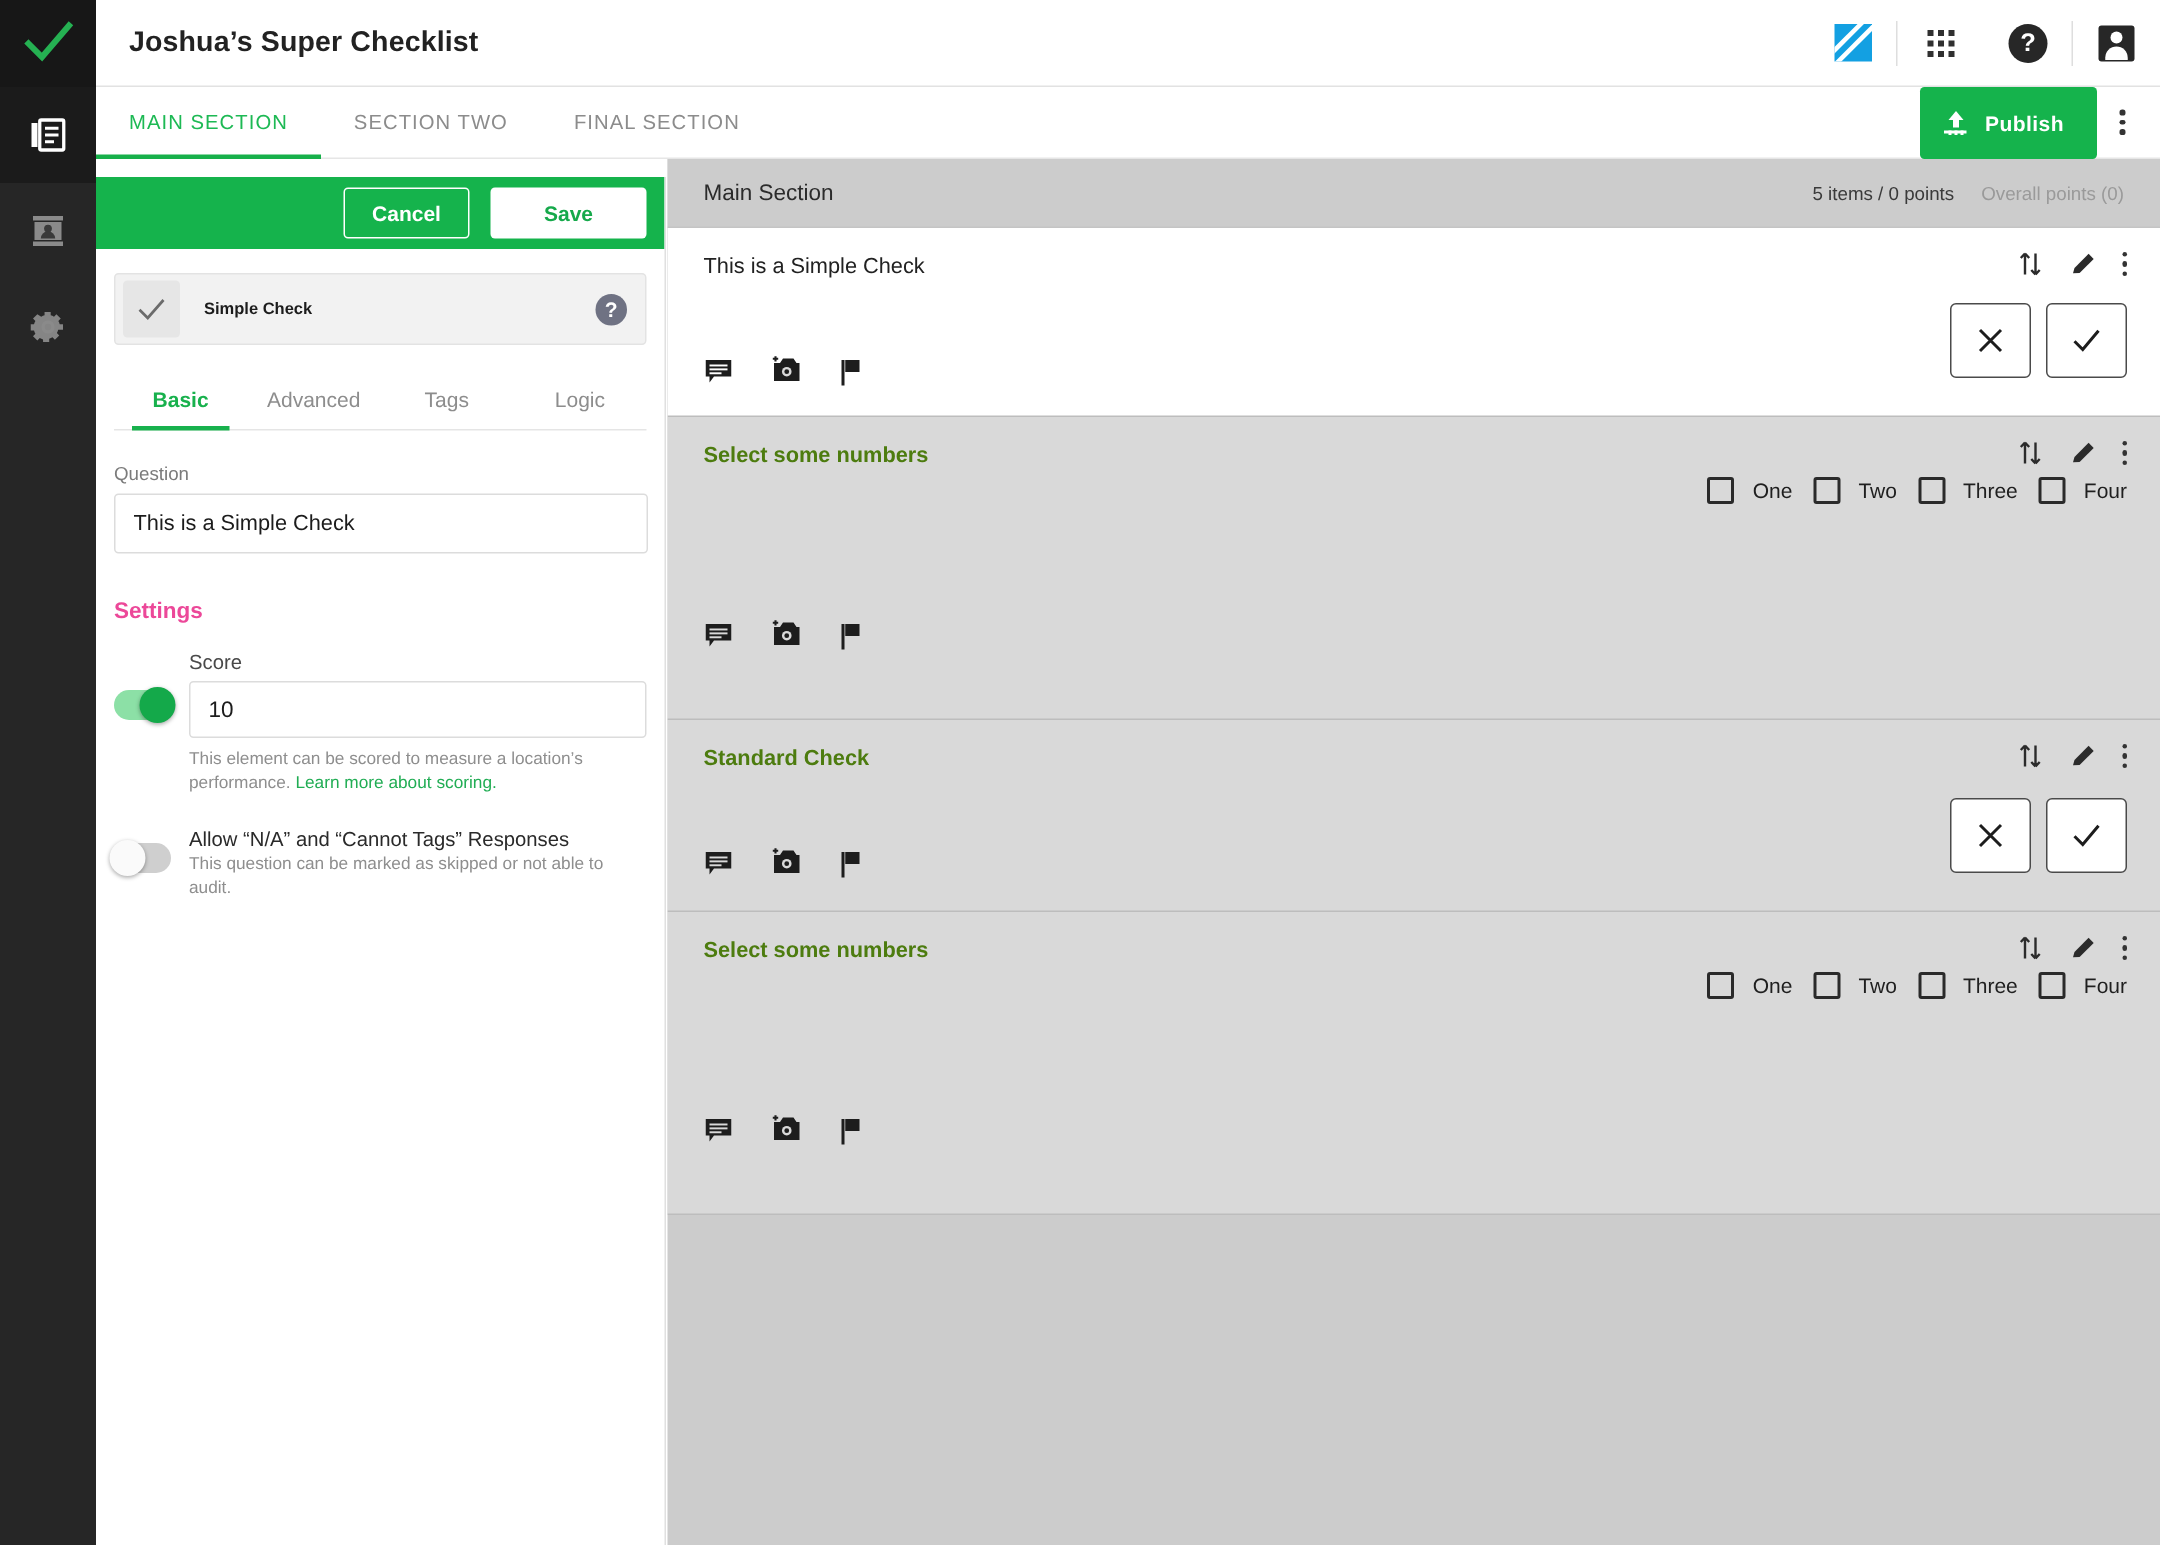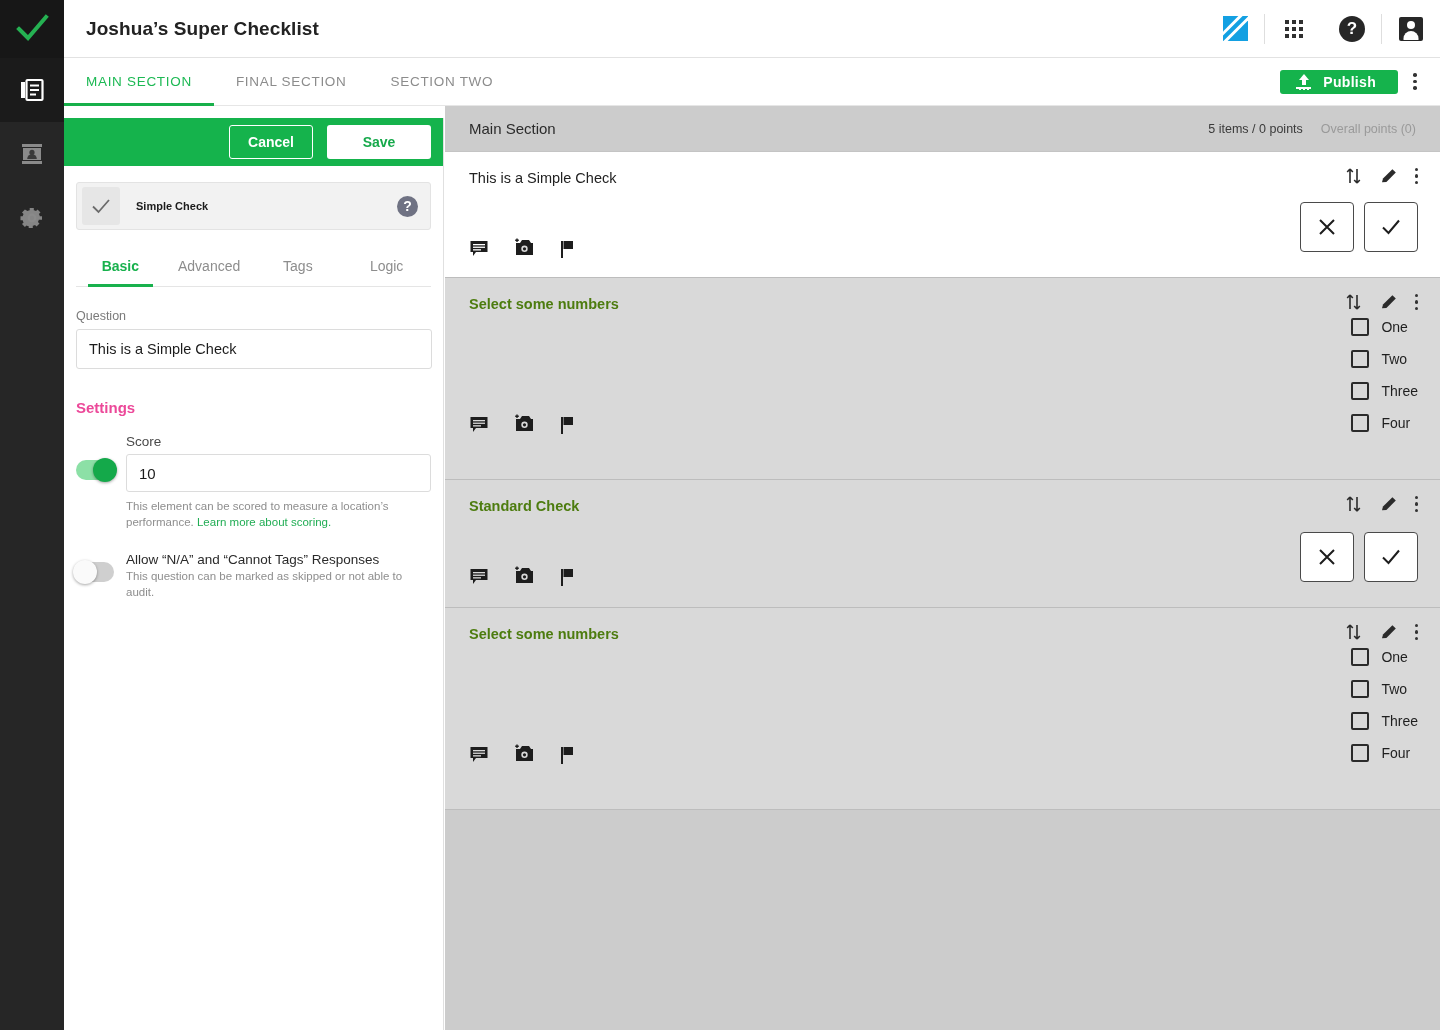--- a/index.html
+++ b/index.html
@@ -91,21 +91,21 @@
   .tab.active { color: #1db954; }
   .tab.active::after {
     content: ""; position: absolute; left: 0; right: 0; bottom: -1px; height: 3px;
     background: #17b04a;
   }
   .publish-wrap {
     margin-left: auto; display: flex; align-items: center; padding-right: 8px;
   }
   .publish-btn {
     background: #15b34c; color: #fff; border: none; border-radius: 3px;
-    height: 24px; padding: 0 22px 0 16px; font-size: 14px; font-weight: bold;
+    height: 48px; padding: 0 22px 0 16px; font-size: 14px; font-weight: bold;
     display: flex; align-items: center; gap: 12px; cursor: pointer;
     letter-spacing: .3px;
   }
   .upload-ic { position: relative; width: 15px; height: 15px; }
   .upload-ic::before {
     content: ""; position: absolute; left: 50%; top: 0; transform: translateX(-50%);
     border-left: 5px solid transparent; border-right: 5px solid transparent;
     border-bottom: 6px solid #fff;
   }
   .upload-ic::after {
@@ -232,21 +232,21 @@
   .q-fic { cursor: pointer; }
   .answer-wrap { position: absolute; right: 22px; }
   .yesno {
     display: flex; gap: 10px;
   }
   .yn-btn {
     width: 54px; height: 50px; border: 1px solid #4a4a4a; border-radius: 4px;
     background: #fff; display: flex; align-items: center; justify-content: center;
     cursor: pointer;
   }
-  .checklist { display: flex; flex-direction: column; gap: 14px; align-items: flex-start; }
+  .checklist { display: flex; flex-direction: row; gap: 14px; align-items: flex-start; }
   .ck-row { display: flex; align-items: center; gap: 12px; cursor: pointer; }
   .ck-box { width: 18px; height: 18px; border: 2px solid #2a2a2a; border-radius: 2px; background: transparent; }
   .ck-label { font-size: 14px; color: #1f1f1f; }
 </style>
 </head>
 <body>
 
 <div class="app">
 
   <div class="rail">
@@ -314,24 +314,24 @@
         <div class="person-icon"></div>
       </div>
     </div>
   </div>
 
   <div class="tabbar">
     <div class="tab active">
       <span>MAIN SECTION</span>
     </div>
     <div class="tab">
+      <span>SECTION TWO</span>
+    </div>
+    <div class="tab">
       <span>FINAL SECTION</span>
-    </div>
-    <div class="tab">
-      <span>SECTION TWO</span>
     </div>
     <div class="publish-wrap">
       <button class="publish-btn">
         <span class="upload-ic">
             <span class="upload-bar"></span>
           </span>
         <span>Publish</span>
       </button>
       <div class="kebab-top">
         <div class="kebab">

